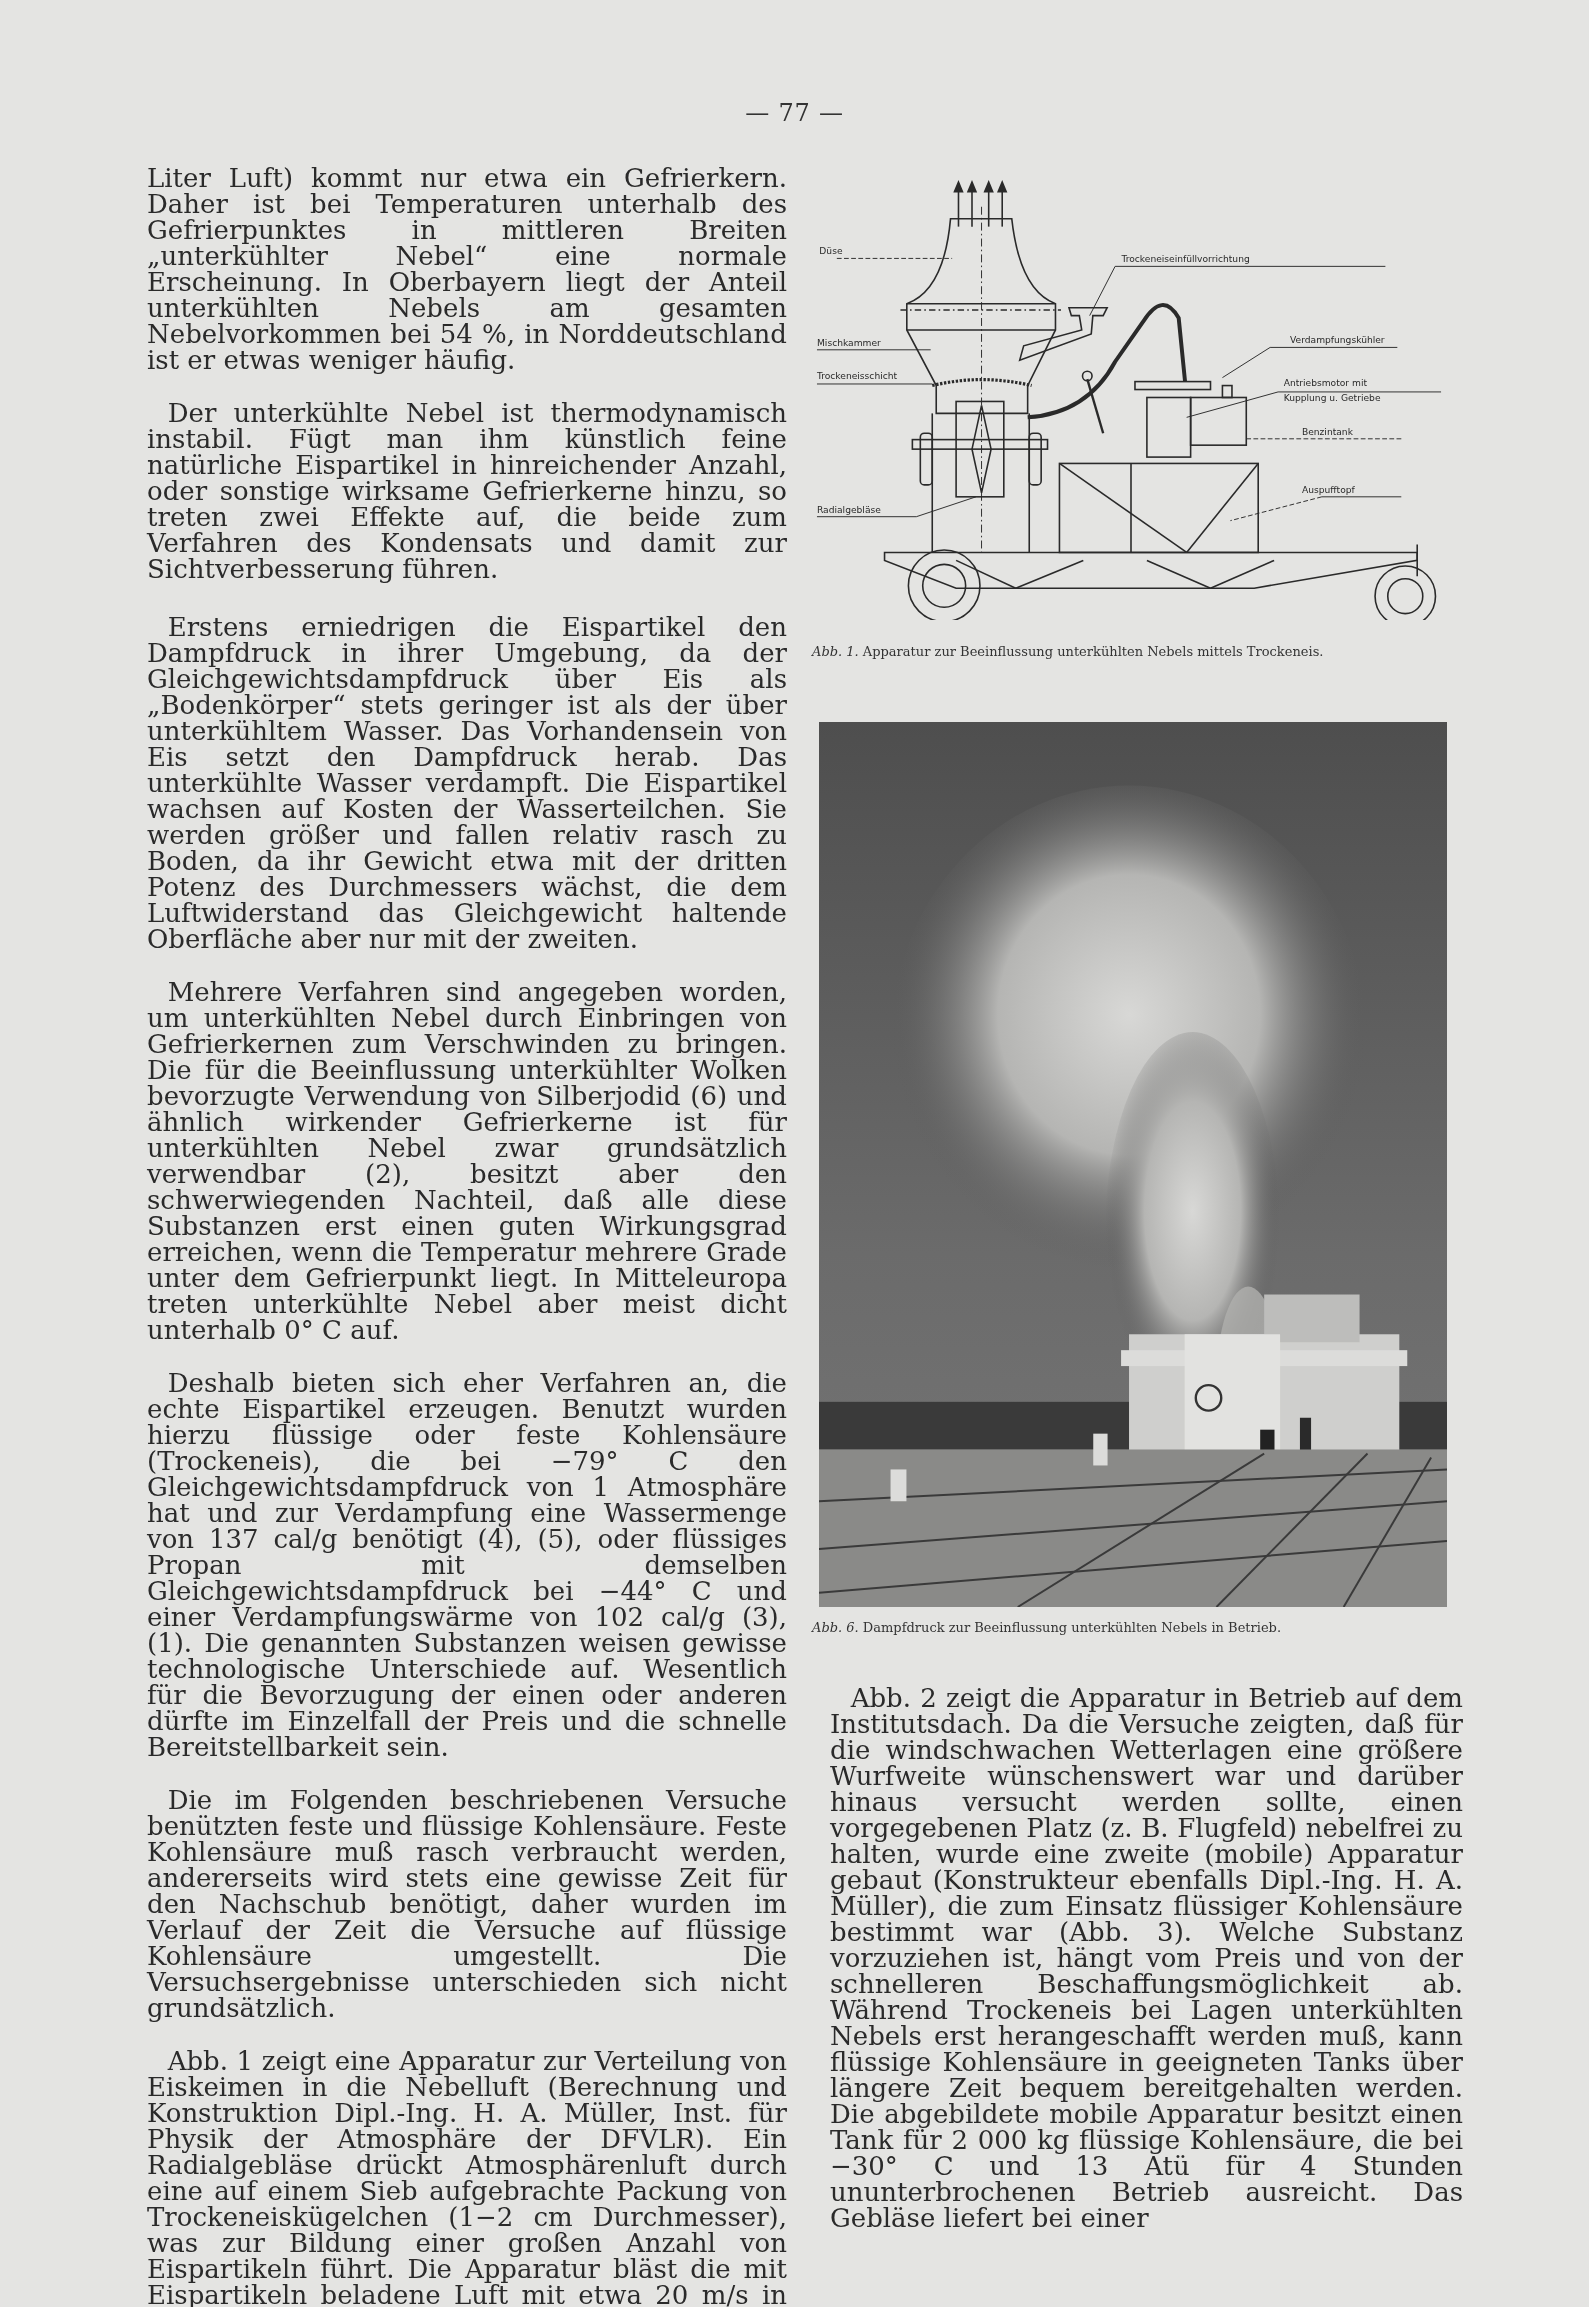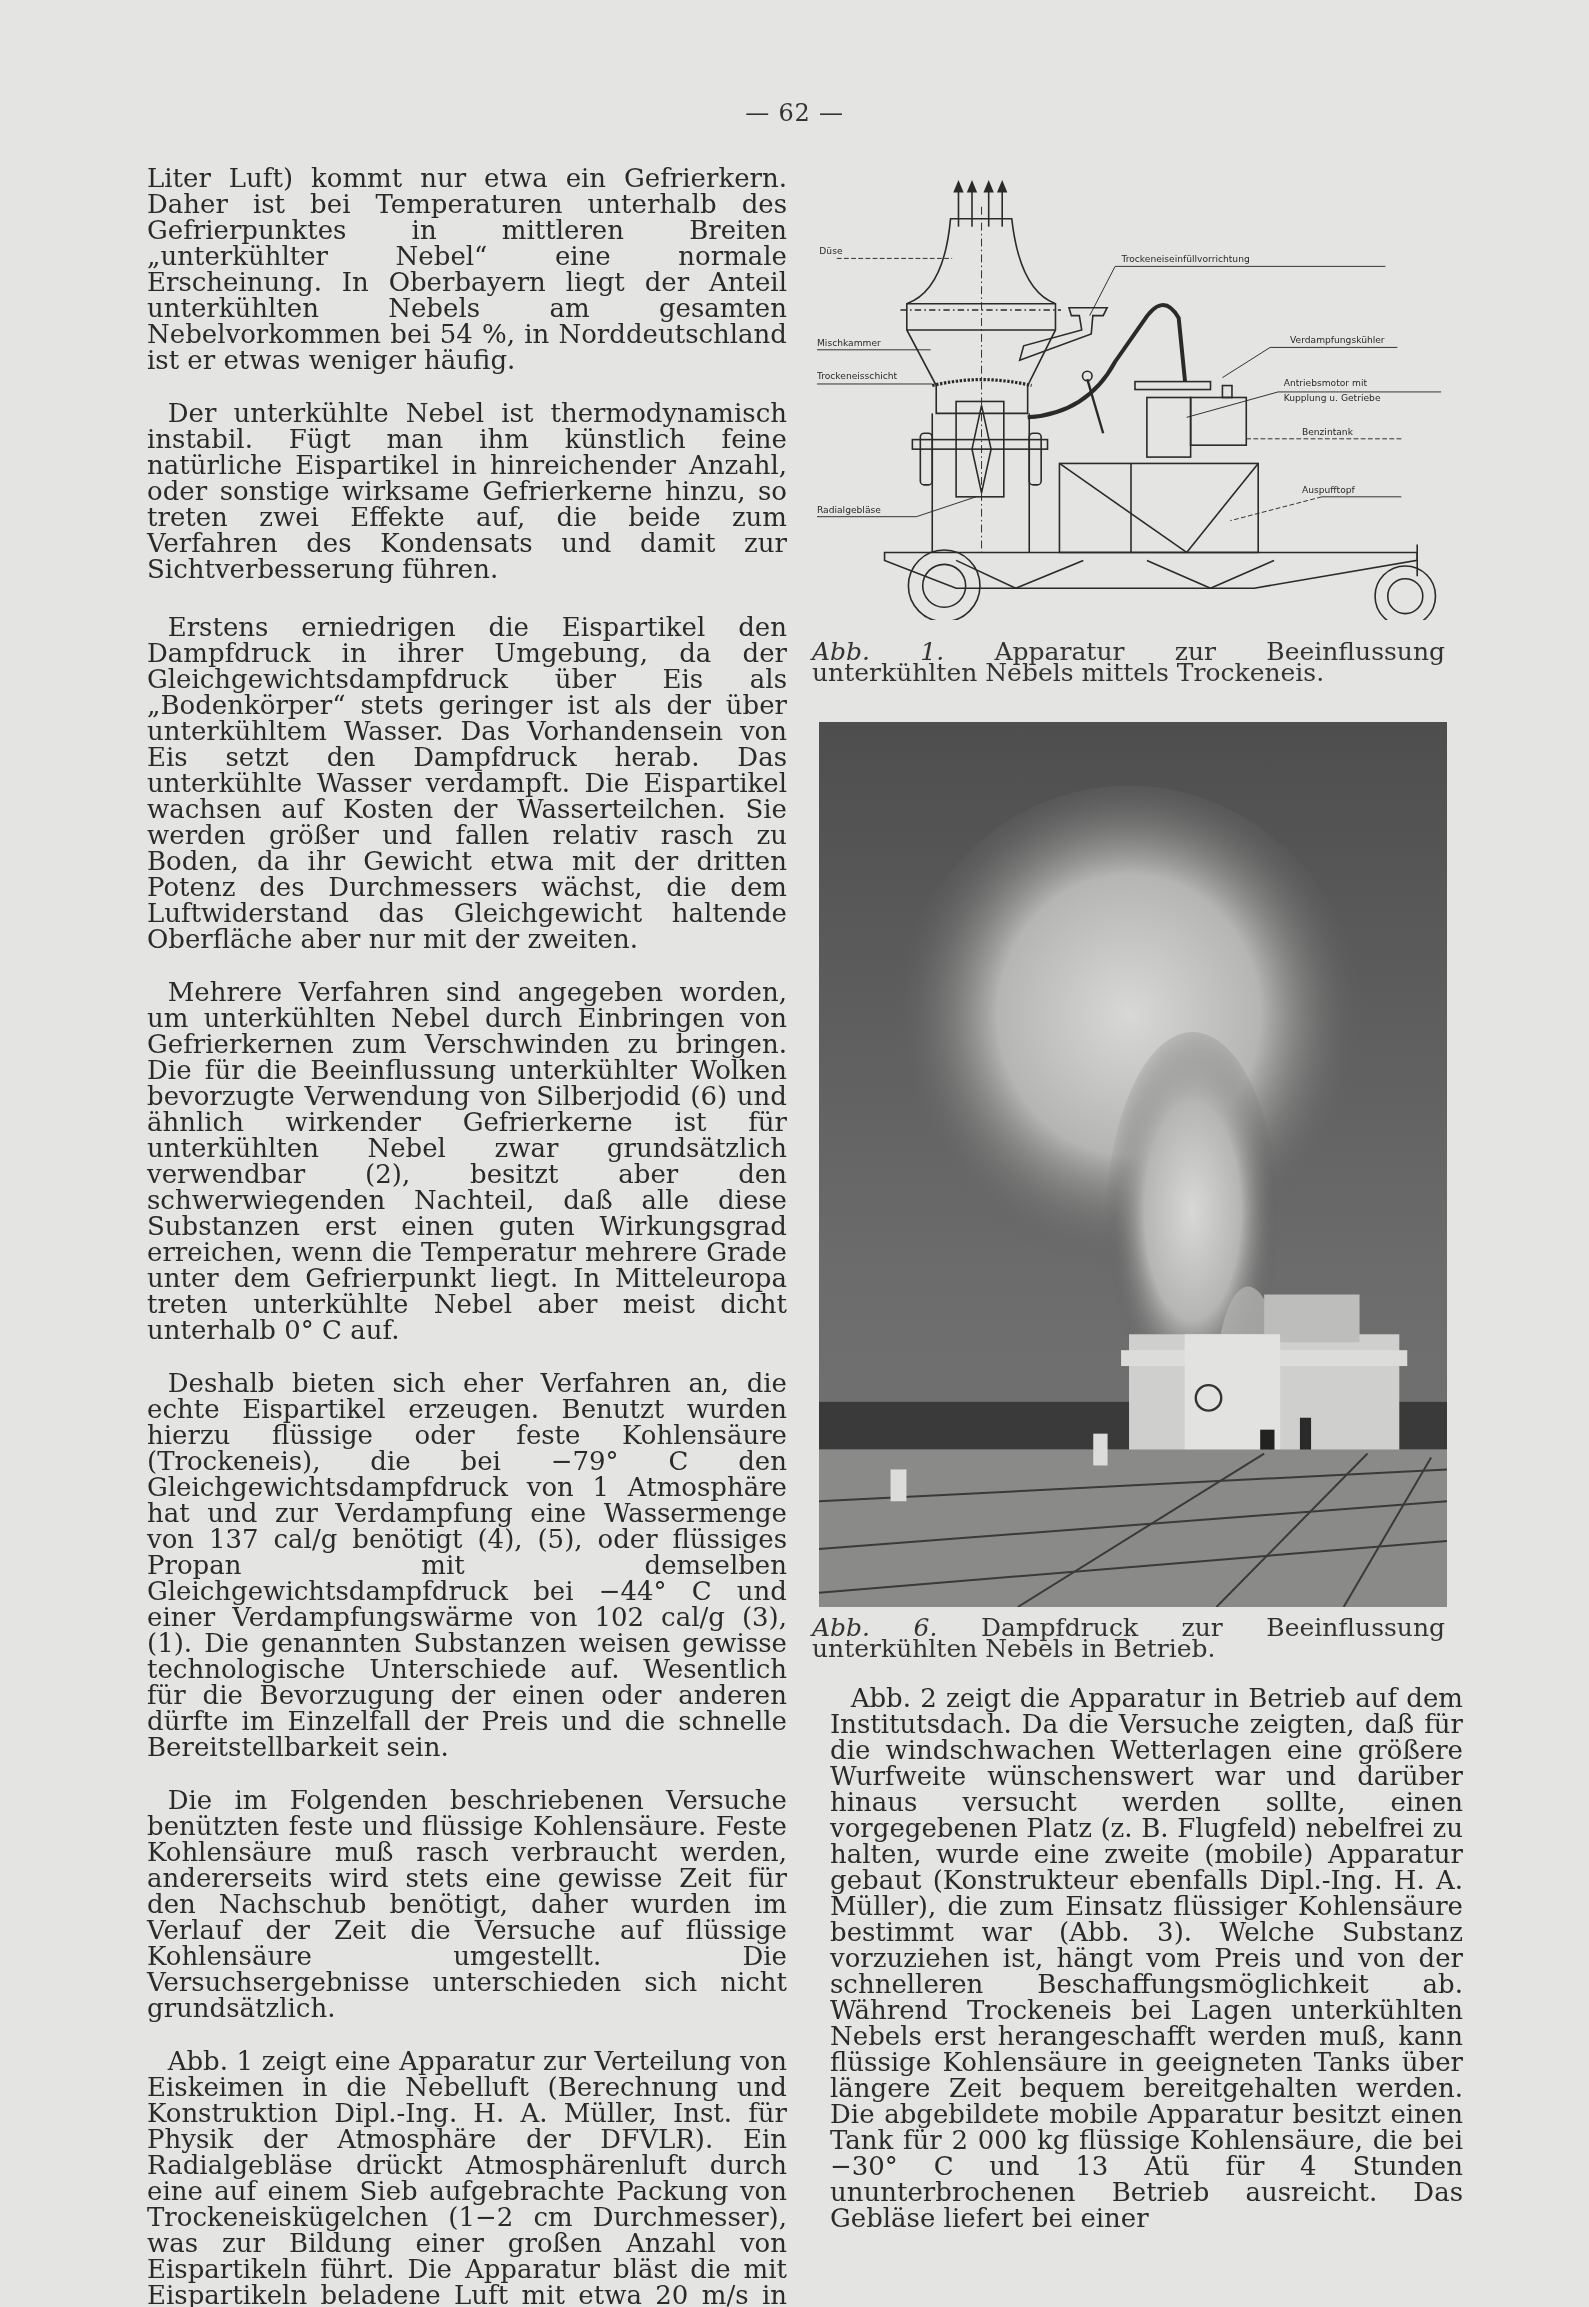--- a/index.html
+++ b/index.html
@@ -9,32 +9,32 @@
     font-family:"DejaVu Serif", serif;
     color:#2a2a2a;
   }
   .page-number { position:absolute; left:0; width:1589px; top:99px; text-align:center; font-size:24px; letter-spacing:0.8px; color:#333; }
   .col { position:absolute; }
   .col-left { left:147px; top:165px; width:640px; }
   .col-right { left:812px; width:633px;margin-left:18px; }
   .para { margin:0; font-size:26px; line-height:26px; text-align:justify; hyphens:none; }
   .para.indent { text-indent:20.7px; }
   .col-left .para + .para { margin-top:27px; }
-  .caption { position:absolute; left:812px; width:633px; font-size:25px; line-height:20.7px; color:#333; text-align:justify; }
+  .caption { position:absolute; left:812px; width:633px; font-size:13px; line-height:20.7px; color:#333; text-align:justify; }
   .caption .abb { font-style:italic; }
   .diagram { position:absolute; left:813px; top:171px; width:636px; height:449px; }
   .diagram svg { width:100%; height:100%; }
   .photo { position:absolute; left:819px; top:722px; width:628px; height:885px; overflow:hidden; background:#5a5a5a; }
   .photo svg { width:100%; height:100%; display:block; }
   .lbl { font-family:"DejaVu Sans", sans-serif; font-size:11.5px; fill:#2a2a2a; }
 </style>
 </head>
 <body>
 
-<div class="page-number">— 62 —</div>
+<div class="page-number">— 77 —</div>
 
 <div class="col col-left">
   <p class="para">Liter Luft) kommt nur etwa ein Gefrierkern. Daher ist bei Temperaturen unterhalb des Gefrierpunktes in mittleren Breiten „unterkühlter Nebel“ eine normale Erscheinung. In Oberbayern liegt der Anteil unterkühlten Nebels am gesamten Nebelvorkommen bei 54 %, in Norddeutschland ist er etwas weniger häufig.</p>
   <p class="para indent">Der unterkühlte Nebel ist thermodynamisch instabil. Fügt man ihm künstlich feine natürliche Eispartikel in hinreichender Anzahl, oder sonstige wirksame Gefrierkerne hinzu, so treten zwei Effekte auf, die beide zum Verfahren des Kondensats und damit zur Sichtverbesserung führen.</p>
   <p class="para indent" style="margin-top:32px">Erstens erniedrigen die Eispartikel den Dampfdruck in ihrer Umgebung, da der Gleichgewichtsdampfdruck über Eis als „Bodenkörper“ stets geringer ist als der über unterkühltem Wasser. Das Vorhandensein von Eis setzt den Dampfdruck herab. Das unterkühlte Wasser verdampft. Die Eispartikel wachsen auf Kosten der Wasserteilchen. Sie werden größer und fallen relativ rasch zu Boden, da ihr Gewicht etwa mit der dritten Potenz des Durchmessers wächst, die dem Luftwiderstand das Gleichgewicht haltende Oberfläche aber nur mit der zweiten.</p>
   <p class="para indent">Mehrere Verfahren sind angegeben worden, um unterkühlten Nebel durch Einbringen von Gefrierkernen zum Verschwinden zu bringen. Die für die Beeinflussung unterkühlter Wolken bevorzugte Verwendung von Silberjodid (6) und ähnlich wirkender Gefrierkerne ist für unterkühlten Nebel zwar grundsätzlich verwendbar (2), besitzt aber den schwerwiegenden Nachteil, daß alle diese Substanzen erst einen guten Wirkungsgrad erreichen, wenn die Temperatur mehrere Grade unter dem Gefrierpunkt liegt. In Mitteleuropa treten unterkühlte Nebel aber meist dicht unterhalb 0° C auf.</p>
   <p class="para indent">Deshalb bieten sich eher Verfahren an, die echte Eispartikel erzeugen. Benutzt wurden hierzu flüssige oder feste Kohlensäure (Trockeneis), die bei −79° C den Gleichgewichtsdampfdruck von 1 Atmosphäre hat und zur Verdampfung eine Wassermenge von 137 cal/g benötigt (4), (5), oder flüssiges Propan mit demselben Gleichgewichtsdampfdruck bei −44° C und einer Verdampfungswärme von 102 cal/g (3), (1). Die genannten Substanzen weisen gewisse technologische Unterschiede auf. Wesentlich für die Bevorzugung der einen oder anderen dürfte im Einzelfall der Preis und die schnelle Bereitstellbarkeit sein.</p>
   <p class="para indent">Die im Folgenden beschriebenen Versuche benützten feste und flüssige Kohlensäure. Feste Kohlensäure muß rasch verbraucht werden, andererseits wird stets eine gewisse Zeit für den Nachschub benötigt, daher wurden im Verlauf der Zeit die Versuche auf flüssige Kohlensäure umgestellt. Die Versuchsergebnisse unterschieden sich nicht grundsätzlich.</p>
   <p class="para indent">Abb. 1 zeigt eine Apparatur zur Verteilung von Eiskeimen in die Nebelluft (Berechnung und Konstruktion Dipl.-Ing. H. A. Müller, Inst. für Physik der Atmosphäre der DFVLR). Ein Radialgebläse drückt Atmosphärenluft durch eine auf einem Sieb aufgebrachte Packung von Trockeneiskügelchen (1−2 cm Durchmesser), was zur Bildung einer großen Anzahl von Eispartikeln führt. Die Apparatur bläst die mit Eispartikeln beladene Luft mit etwa 20 m/s in die Atmosphäre. Der Verbrauch von Trockeneis beträgt etwa 1 bis 5 kg pro Minute.</p>
 </div>

